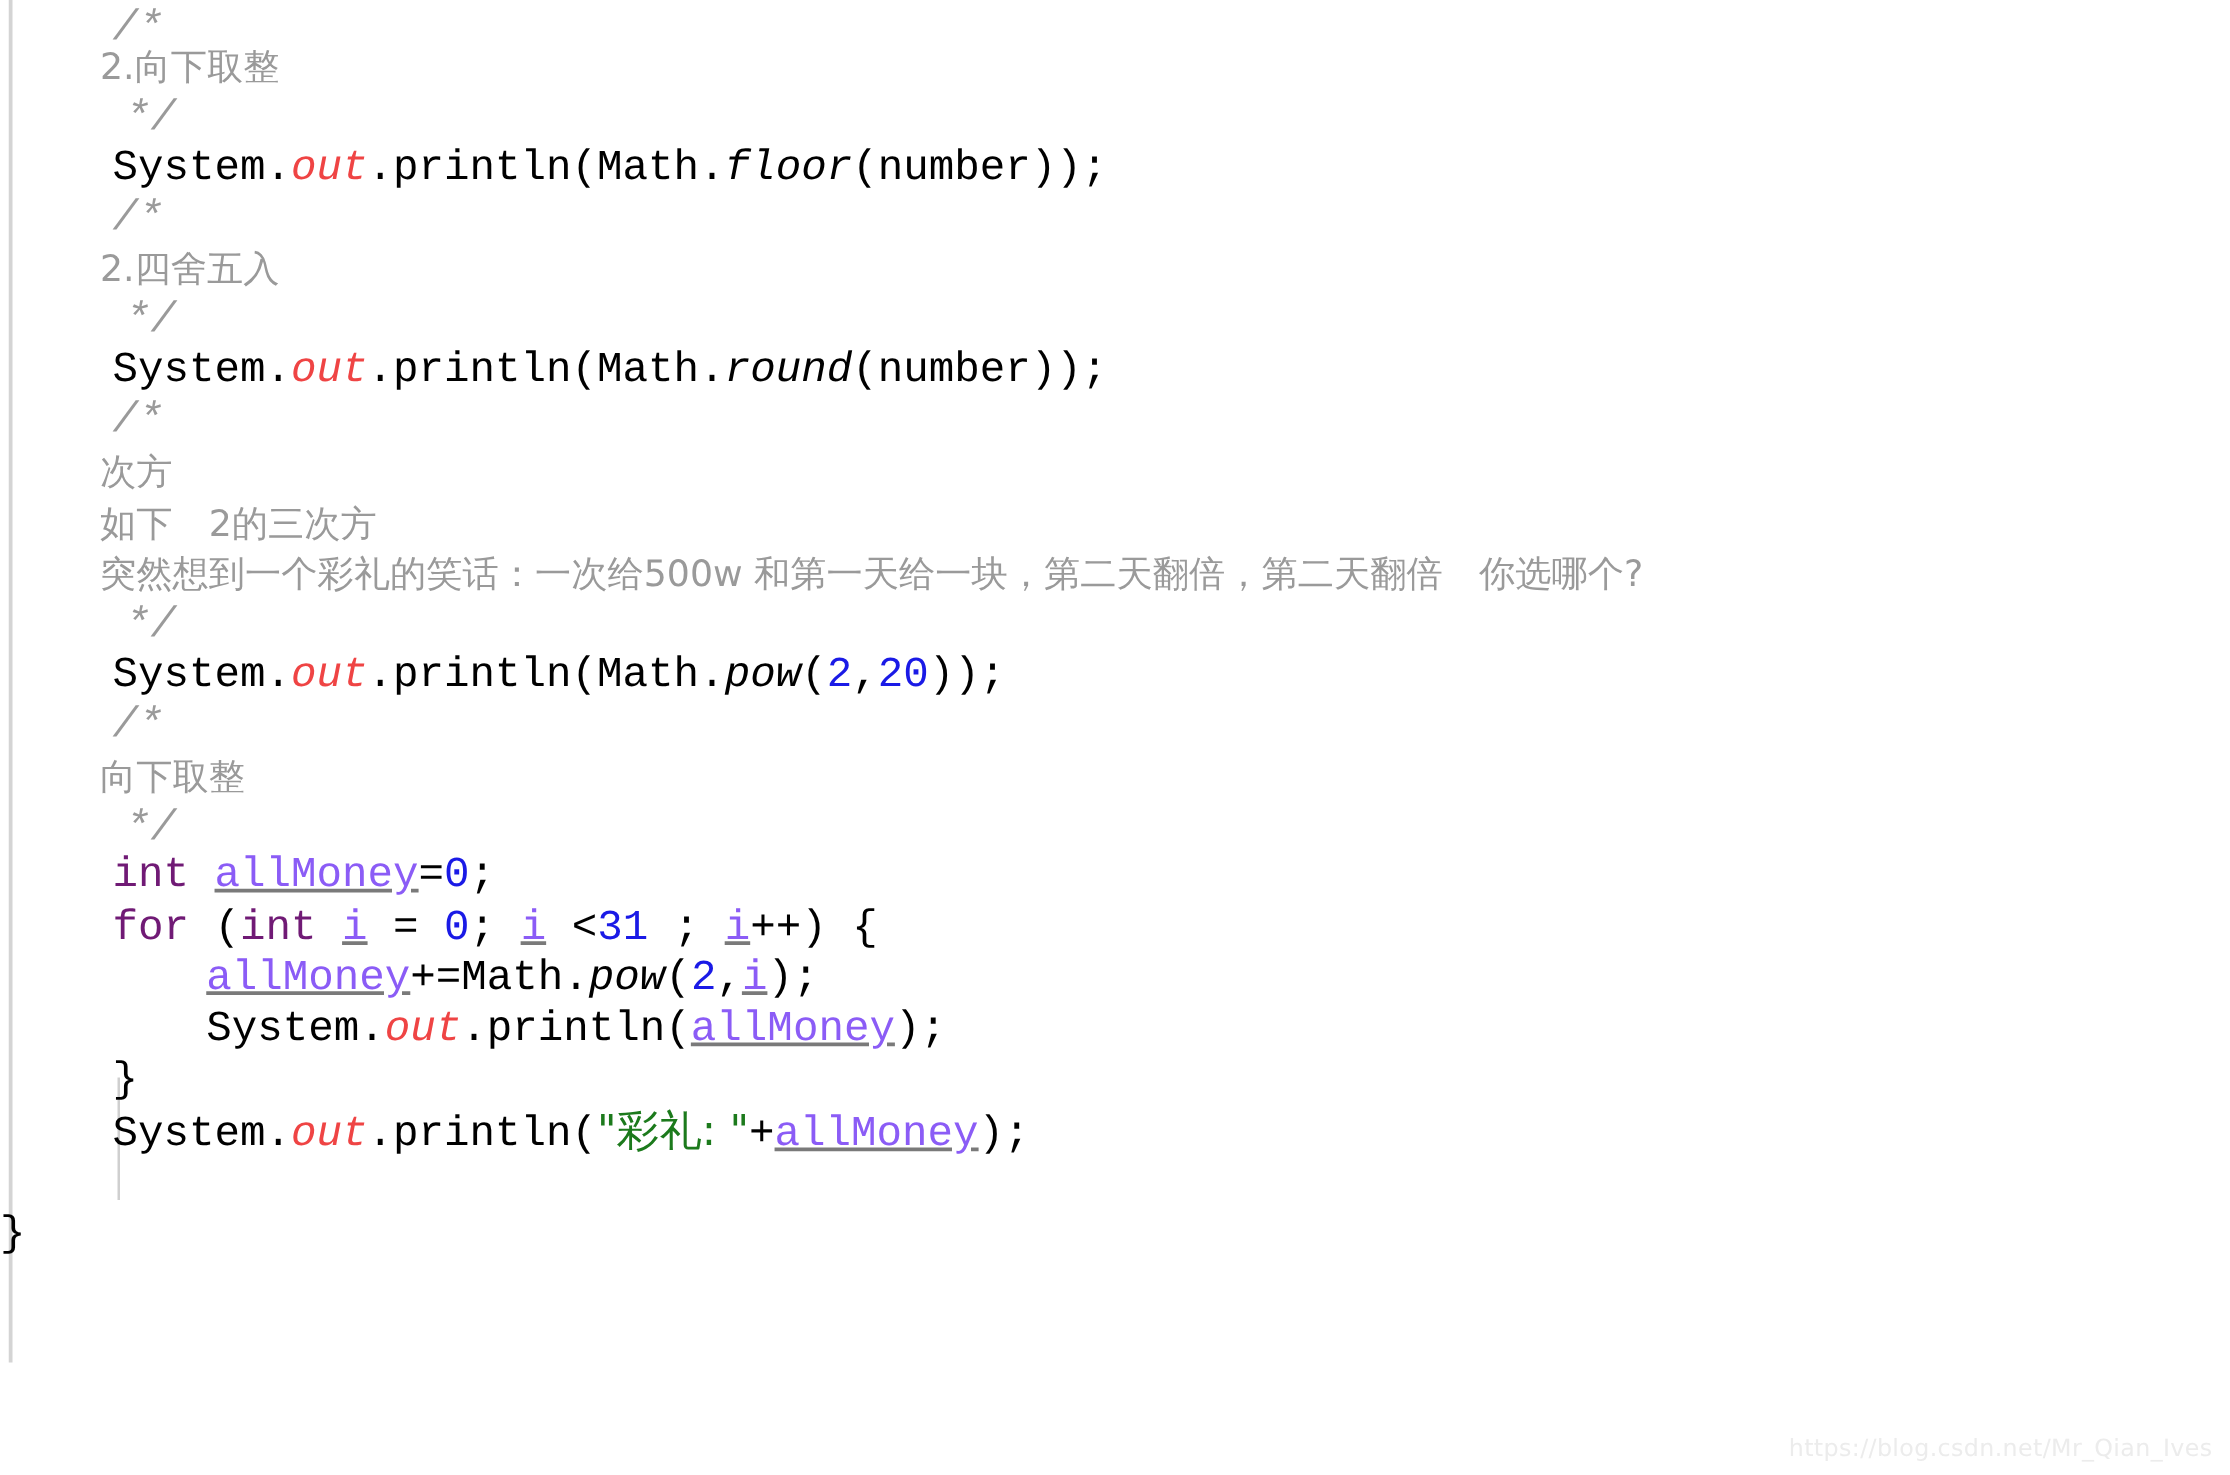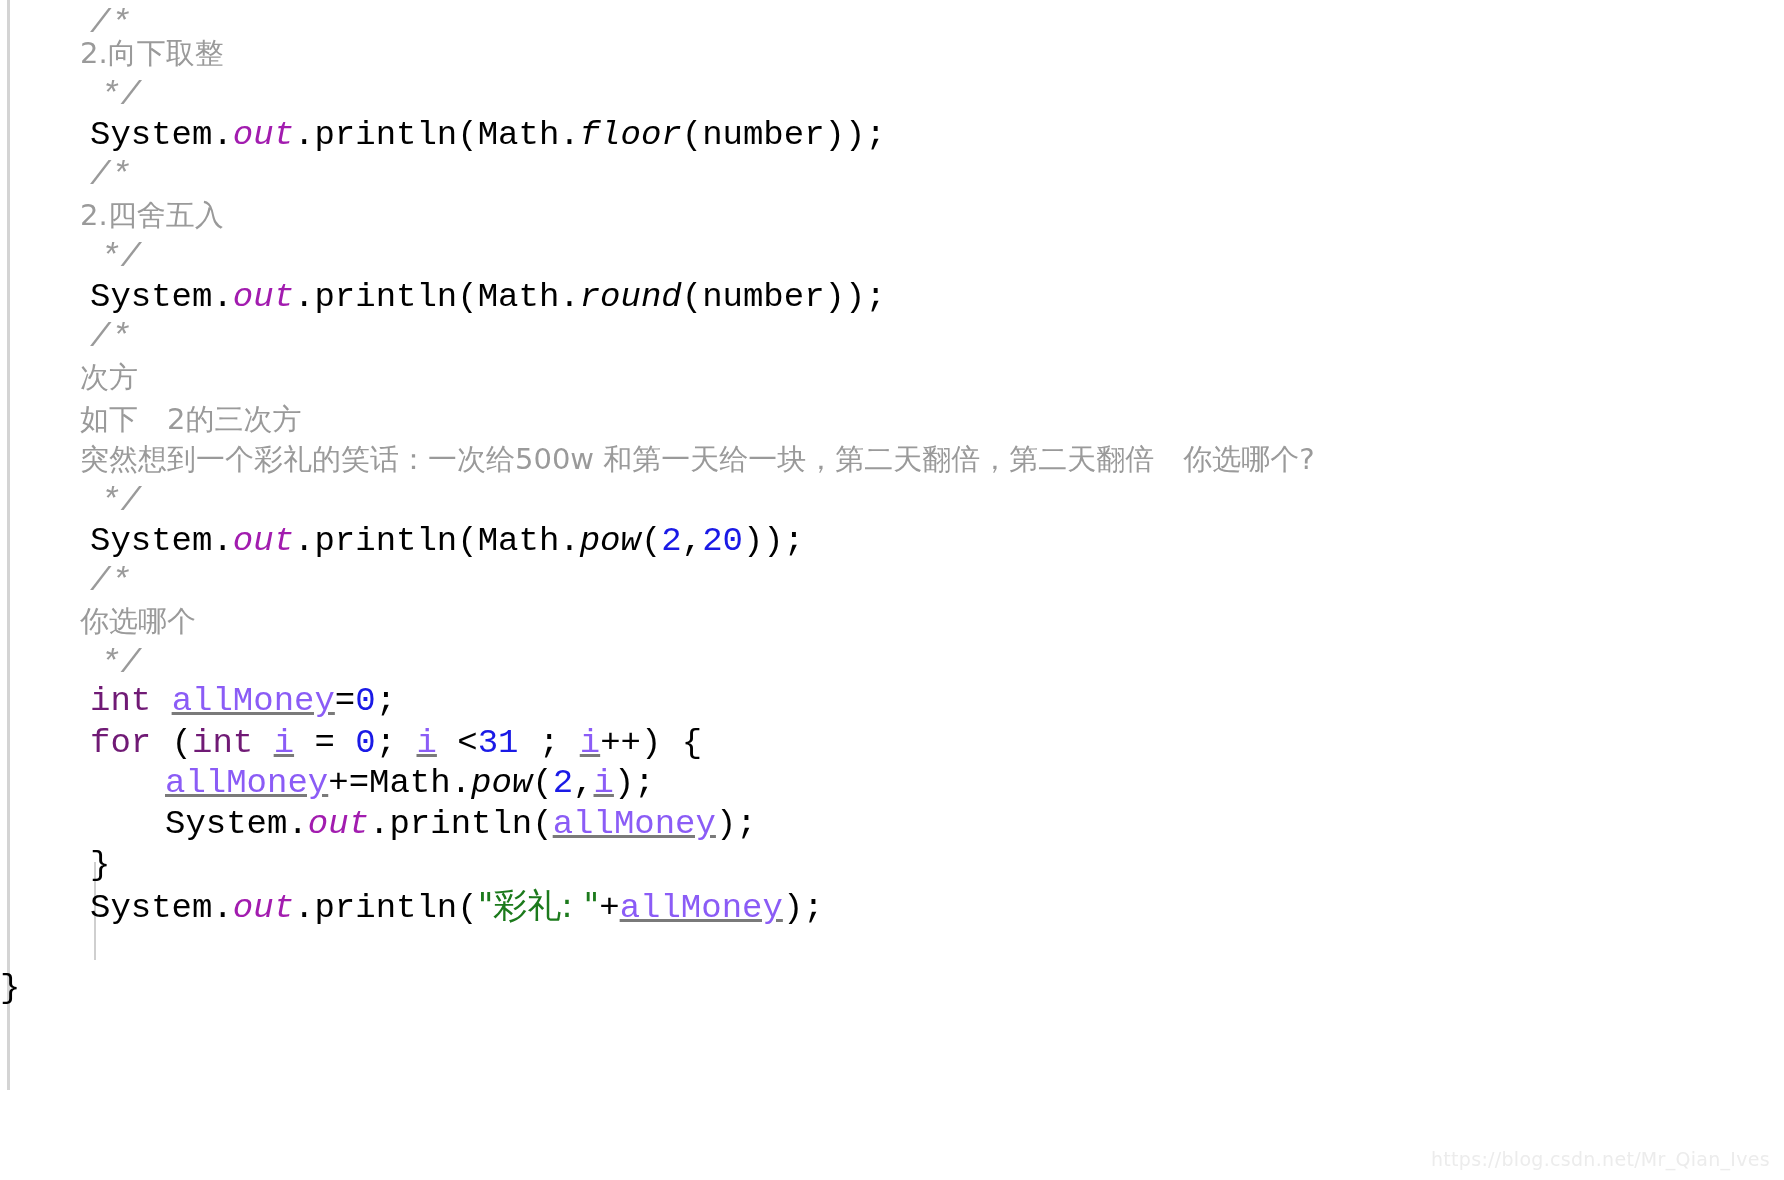--- a/index.html
+++ b/index.html
@@ -62,21 +62,21 @@
   }
   .cmt-cjk {
     color: #9a9a9a;
     font-family: "DejaVu Sans", "Liberation Sans", sans-serif;
     font-style: normal;
     font-size: 29px;
   }
 
   .kw      { color: #701a75; }
   .num     { color: #1a1ae6; }
-  .field   { color: #a21caf; font-style: italic; }
+  .field   { color: #ef4444; font-style: italic; }
   .method  { color: #000000; font-style: italic; text-align: right; }
   .var     { color: #8b5cf6; text-decoration: underline; text-decoration-color: #7a7a7a; }
   .plain   { color: #000000; }
 
   .cjk-str { font-family: "DejaVu Sans", "Liberation Sans", sans-serif; color: #1c7a1c; }
 
   
   .row { position: absolute; left: 0; width: 1784px; }
 
   #watermark {
@@ -121,21 +121,21 @@
   <div class="row line" style="top:396px;padding-left:80px;"><span class="cmt-cjk">如下　2的三次方</span></div>
 
   <div class="row line" style="top:436px;padding-left:80px;"><span class="cmt-cjk">突然想到一个彩礼的笑话：一次给500w 和第一天给一块，第二天翻倍，第二天翻倍　你选哪个?</span></div>
 
   <div class="row line" style="top:478px;padding-left:100px;"><span class="cmt">*/</span></div>
 
   <div class="row line" style="top:518px;padding-left:90px;"><span class="plain">System</span><span class="plain">.</span><span class="field">out</span><span class="plain">.</span><span class="plain">println</span><span class="plain">(</span><span class="plain">Math</span><span class="plain">.</span><span class="method">pow</span><span class="plain">(</span><span class="num">2</span><span class="plain">,</span><span class="num">20</span><span class="plain">));</span></div>
 
   <div class="row line" style="top:558px;padding-left:90px;"><span class="cmt">/*</span></div>
 
-  <div class="row line" style="top:598px;padding-left:80px;"><span class="cmt-cjk">你选哪个</span></div>
+  <div class="row line" style="top:598px;padding-left:80px;"><span class="cmt-cjk">向下取整</span></div>
 
   <div class="row line" style="top:640px;padding-left:100px;"><span class="cmt">*/</span></div>
 
   <div class="row line" style="top:678px;padding-left:90px;"><span class="kw">int</span><span class="plain"> </span><span class="var">allMoney</span><span class="plain">=</span><span class="num">0</span><span class="plain">;</span></div>
 
   <div class="row line" style="top:720px;padding-left:90px;"><span class="kw">for</span><span class="plain"> (</span><span class="kw">int</span><span class="plain"> </span><span class="var">i</span><span class="plain"> = </span><span class="num">0</span><span class="plain">; </span><span class="var">i</span><span class="plain"> &lt;</span><span class="num">31</span><span class="plain"> ; </span><span class="var">i</span><span class="plain">++) </span><span class="plain">{</span></div>
 
   <div class="row line" style="top:760px;padding-left:165px;"><span class="var">allMoney</span><span class="plain">+=</span><span class="plain">Math</span><span class="plain">.</span><span class="method">pow</span><span class="plain">(</span><span class="num">2</span><span class="plain">,</span><span class="var">i</span><span class="plain">);</span></div>
 
   <div class="row line" style="top:801px;padding-left:165px;"><span class="plain">System</span><span class="plain">.</span><span class="field">out</span><span class="plain">.</span><span class="plain">println</span><span class="plain">(</span><span class="var">allMoney</span><span class="plain">);</span></div>

